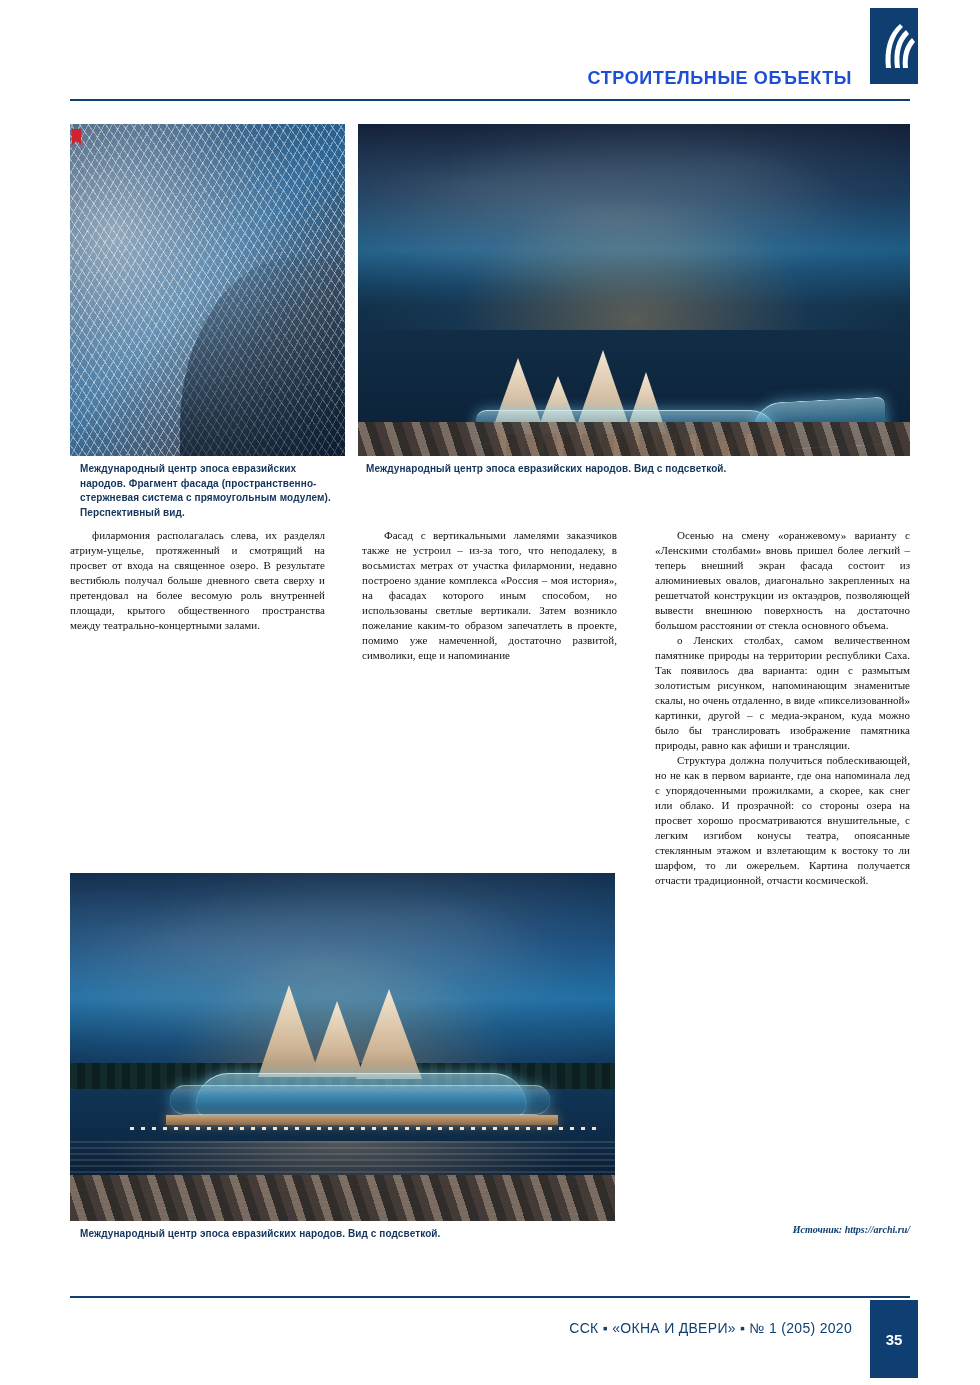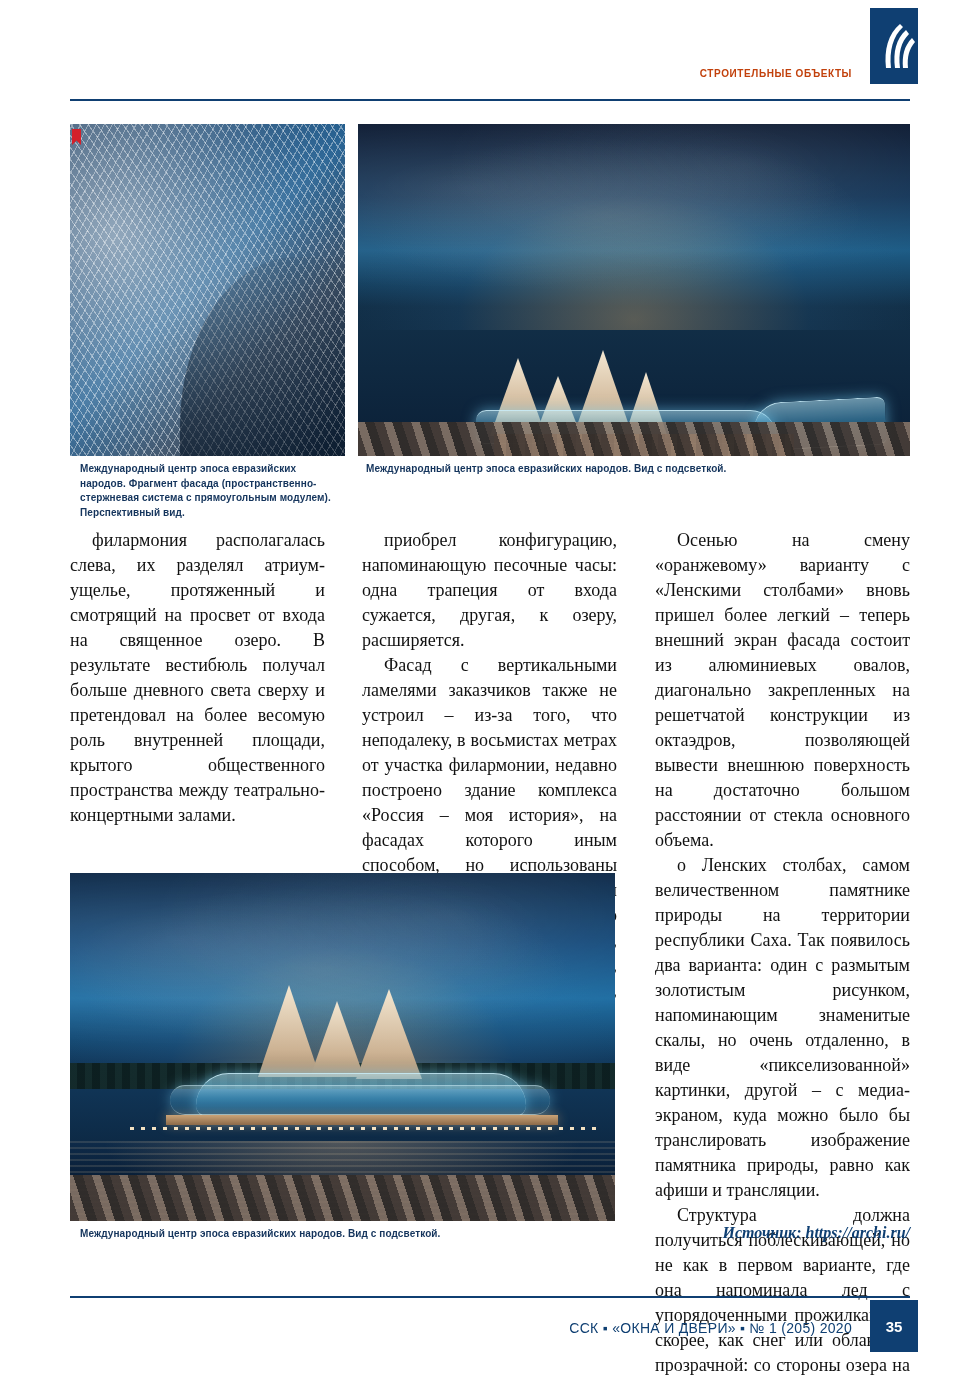--- a/index.html
+++ b/index.html
@@ -23,24 +23,24 @@
     position: absolute;
     left: 70px; right: 70px;
     top: 99px;
     height: 2px;
     background: #0f3f72;
   }
   .section-title {
     position: absolute;
     right: 128px;
     top: 68px;
-    font-size: 10px;
+    font-size: 18px;
     font-weight: bold;
     letter-spacing: 0.6px;
-    color: #c2410c;
+    color: #1d4ed8;
     text-transform: uppercase;
   }
   .logo-box {
     position: absolute;
     right: 62px;
     top: 8px;
     width: 48px;
     height: 76px;
     background: #0f3f72;
     overflow: hidden;
@@ -160,59 +160,59 @@
     color: #14345c;
     letter-spacing: 0.1px;
   }
   #cap-facade { left: 80px; top: 462px; width: 262px; }
   #cap-night-wide { left: 366px; top: 462px; width: 520px; }
   #cap-night-lake { left: 80px; top: 1227px; width: 440px; }
 
   
   .col {
     position: absolute;
-    font-size: 18px;
-    line-height: 25px;
+    font-size: 11px;
+    line-height: 15px;
     color: #111;
     text-align: justify;
     font-family: "Liberation Serif", serif;
   }
   .col p { margin: 0; text-indent: 22px; }
   #col1 { left: 70px; top: 528px; width: 255px; }
   #col2 { left: 362px; top: 528px; width: 255px; }
   #col3 { left: 655px; top: 528px; width: 255px; }
 
   .source {
     position: absolute;
     left: 655px; top: 1224px; width: 255px;
     text-align: right;
     font-family: "Liberation Serif", serif;
     font-style: italic;
     font-weight: bold;
-    font-size: 16px;
+    font-size: 10px;
     color: #0f3f72;
   }
 
   
   .footer-rule {
     position: absolute; left: 70px; right: 70px; top: 1296px;
     height: 2px; background: #0f3f72;
   }
   .footer-text {
     position: absolute;
     right: 128px; top: 1320px;
     font-size: 14px;
     font-weight: normal;
     color: #0f3f72;
     letter-spacing: 0.3px;
   }
   .page-box {
     position: absolute;
     right: 62px; top: 1300px;
-    width: 48px; height: 52px;
+    width: 48px; height: 78px;
     background: #0f3f72;
     color: #fff;
     font-size: 15px;
     font-weight: bold;
     display: flex;
     align-items: center;
     justify-content: center;
   }
 </style>
 </head>
@@ -259,21 +259,20 @@
     <div class="water-refl"></div>
   </div>
   <div class="shorerocks" style="left:0; bottom:0; width:100%; height:34px;"></div>
 </div>
 <div class="caption" id="cap-night-wide">Международный центр эпоса евразийских народов. Вид с подсветкой.</div>
 
 <div class="col" id="col1">
   <p>филармония располагалась слева, их разделял атриум-ущелье, протяженный и смотрящий на просвет от входа на священное озеро. В результате вестибюль получал больше дневного света сверху и претендовал на более весомую роль внутренней площади, крытого общественного пространства между театрально-концертными залами.</p>
 </div>
 <div class="col" id="col2">
-  <p>приобрел конфигурацию, напоминающую песочные часы: одна трапеция от входа сужается, другая, к озеру, расширяется.</p>
   <p>Фасад с вертикальными ламелями заказчиков также не устроил – из-за того, что неподалеку, в восьмистах метрах от участка филармонии, недавно построено здание комплекса «Россия – моя история», на фасадах которого иным способом, но использованы светлые вертикали. Затем возникло пожелание каким-то образом запечатлеть в проекте, помимо уже намеченной, достаточно развитой, символики, еще и напоминание</p>
 </div>
 <div class="col" id="col3">
   <p>Осенью на смену «оранжевому» варианту с «Ленскими столбами» вновь пришел более легкий – теперь внешний экран фасада состоит из алюминиевых овалов, диагонально закрепленных на решетчатой конструкции из октаэдров, позволяющей вывести внешнюю поверхность на достаточно большом расстоянии от стекла основного объема.</p>
   <p>о Ленских столбах, самом величественном памятнике природы на территории республики Саха. Так появилось два варианта: один с размытым золотистым рисунком, напоминающим знаменитые скалы, но очень отдаленно, в виде «пикселизованной» картинки, другой – с медиа-экраном, куда можно было бы транслировать изображение памятника природы, равно как афиши и трансляции.</p>
   <p>Структура должна получиться поблескивающей, но не как в первом варианте, где она напоминала лед с упорядоченными прожилками, а скорее, как снег или облако. И прозрачной: со стороны озера на просвет хорошо просматриваются внушительные, с легким изгибом конусы театра, опоясанные стеклянным этажом и взлетающим к востоку то ли шарфом, то ли ожерельем. Картина получается отчасти традиционной, отчасти космической.</p>
 </div>
 
 <div class="fig" id="fig-night-lake">
   <div class="sky-glow"></div>

